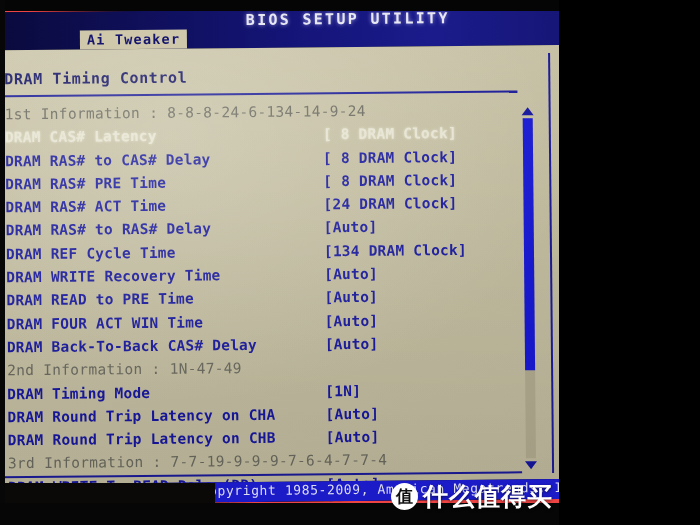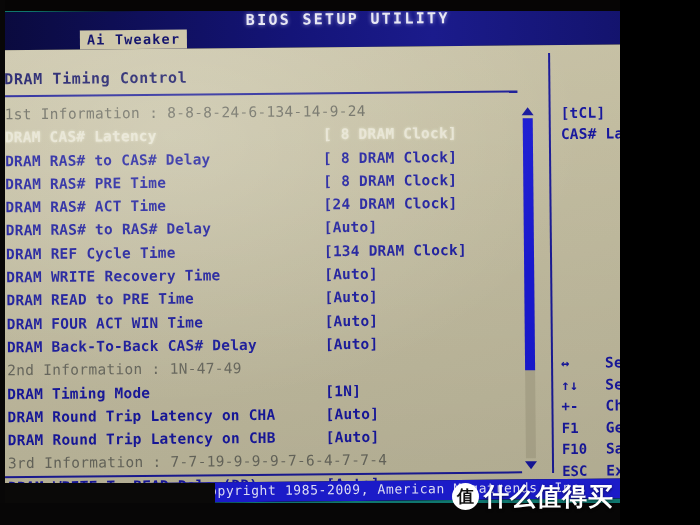--- a/index.html
+++ b/index.html
@@ -2,24 +2,24 @@
 <html><head>
 <meta charset="utf-8">
 <style>
   html, body {
     margin: 0;
     padding: 0;
     background: #000;
   }
   #shot {
     position: relative;
-    width: 620px;
+    width: 559px;
     height: 525px;
     overflow: hidden;
-    background: #0f766e;
+    background: #ef4444;
     font-family: "DejaVu Sans Mono", "Liberation Mono", monospace;
   }
 
   
   #panel {
     position: absolute;
     left: -6px;
     top: 9px;
     width: 712px;
     height: 492px;

